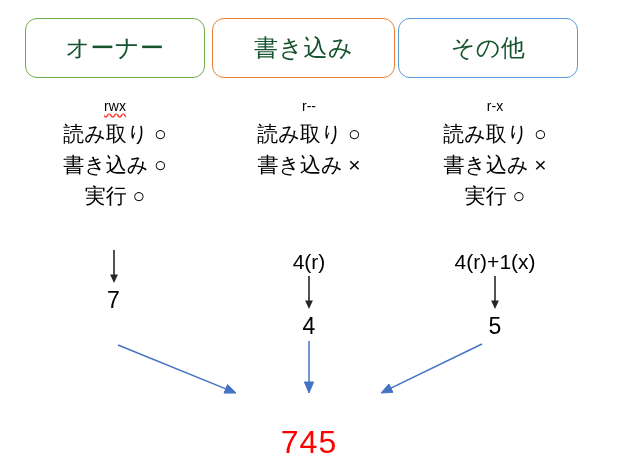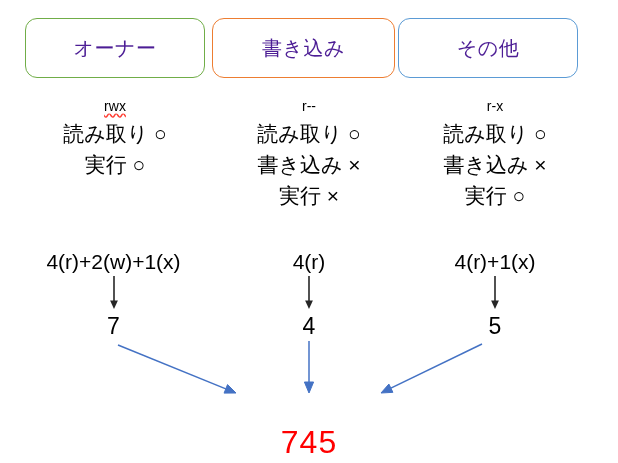--- a/index.html
+++ b/index.html
@@ -37,24 +37,24 @@
     height: 60px;
     box-sizing: border-box;
     border: 1.6px solid #70AD47;
     border-radius: 12px;
     background: #ffffff;
     display: flex;
     align-items: center;
     justify-content: center;
   }
   .cat-box .cat-label {
-    font-size: 20px;
+    font-size: 24px;
     line-height: 1;
     letter-spacing: 0.5px;
-    color: #4c1d95;
+    color: #14532d;
     white-space: nowrap;
   }
   .cat-box.b0 { left: 25px;  width: 180px; border-color: #70AD47; }
   .cat-box.b1 { left: 212px; width: 183px; border-color: #ED7D31; }
   .cat-box.b2 { left: 398px; width: 180px; border-color: #5B9BD5; }
 
   
   .perm-cols {
     position: absolute;
     left: 0;
@@ -164,42 +164,41 @@
     <div class="cat-box b2" style="border-color: rgb(91, 155, 213);">
       <span class="cat-label">その他</span>
     </div>
   </div>
 
   <div class="perm-cols">
 
     <div class="perm-col c0">
       <div><span class="perm-code misspelled">rwx</span></div>
       <div class="perm-line"><span>読み取り ○</span></div>
+      <div class="perm-line"><span>書き込み ○</span></div>
       <div class="perm-line"><span>実行 ○</span></div>
     </div>
 
     <div class="perm-col c1">
       <div><span class="perm-code">r--</span></div>
       <div class="perm-line"><span>読み取り ○</span></div>
       <div class="perm-line"><span>書き込み ×</span></div>
-      <div class="perm-line"><span>実行 ×</span></div>
     </div>
 
     <div class="perm-col c2">
       <div><span class="perm-code">r-x</span></div>
       <div class="perm-line"><span>読み取り ○</span></div>
       <div class="perm-line"><span>書き込み ×</span></div>
       <div class="perm-line"><span>実行 ○</span></div>
     </div>
   </div>
 
   <div class="calc-cols">
 
     <div class="calc-col c0">
-      <div class="calc-formula">4(r)+2(w)+1(x)</div>
       <div class="calc-arrow">
         <svg width="14" height="34" viewBox="0 0 14 34" aria-hidden="true">
           <line x1="7" y1="0" x2="7" y2="26" stroke="#262626" stroke-width="1.6"></line>
           <polygon points="7,33 3.1,24.5 10.9,24.5" fill="#262626"></polygon>
         </svg>
       </div>
       <div class="calc-result">7</div>
     </div>
 
     <div class="calc-col c1">

